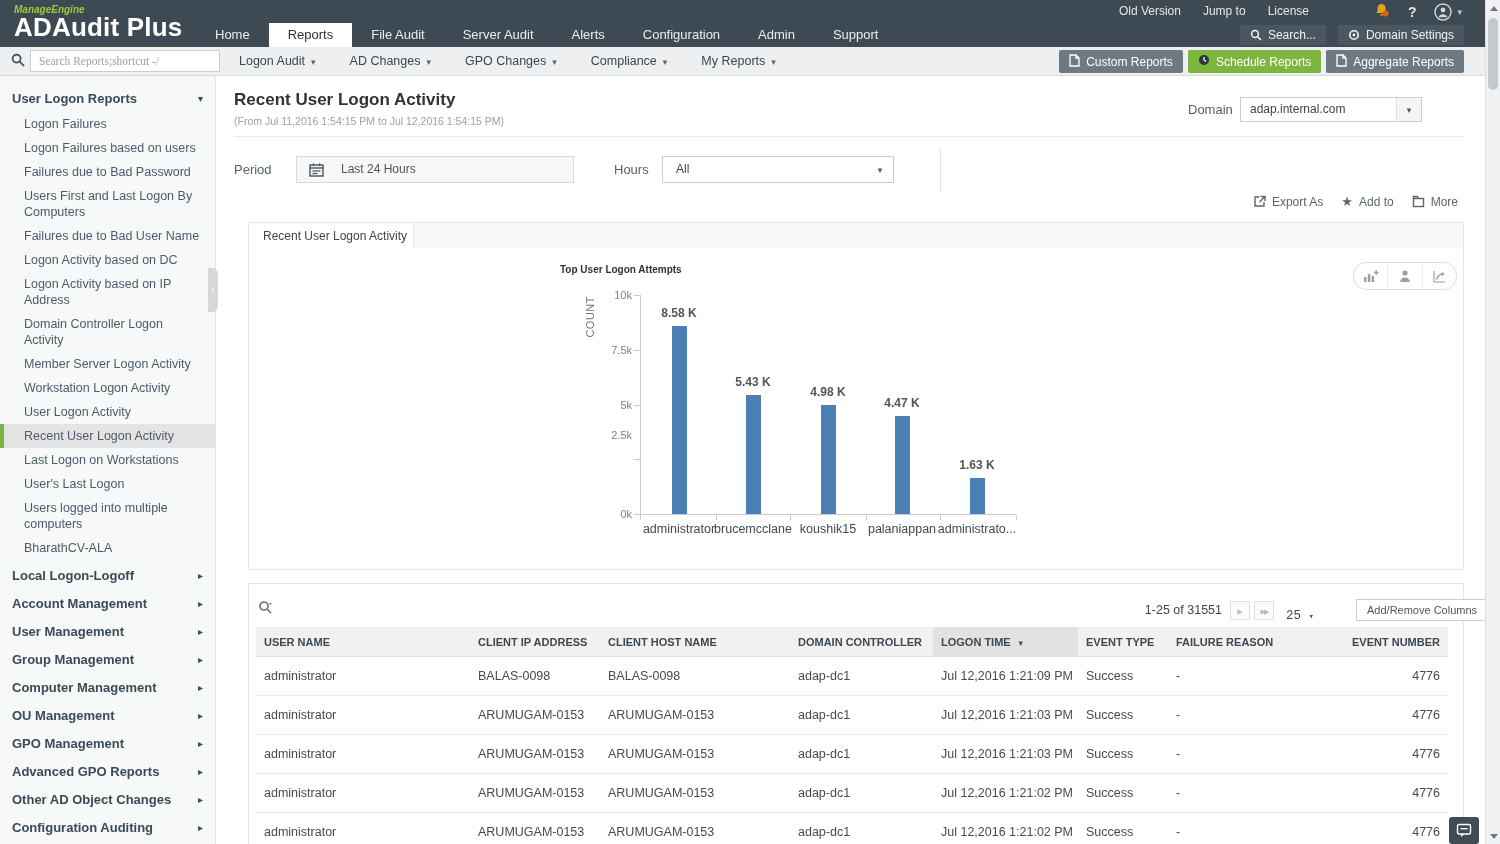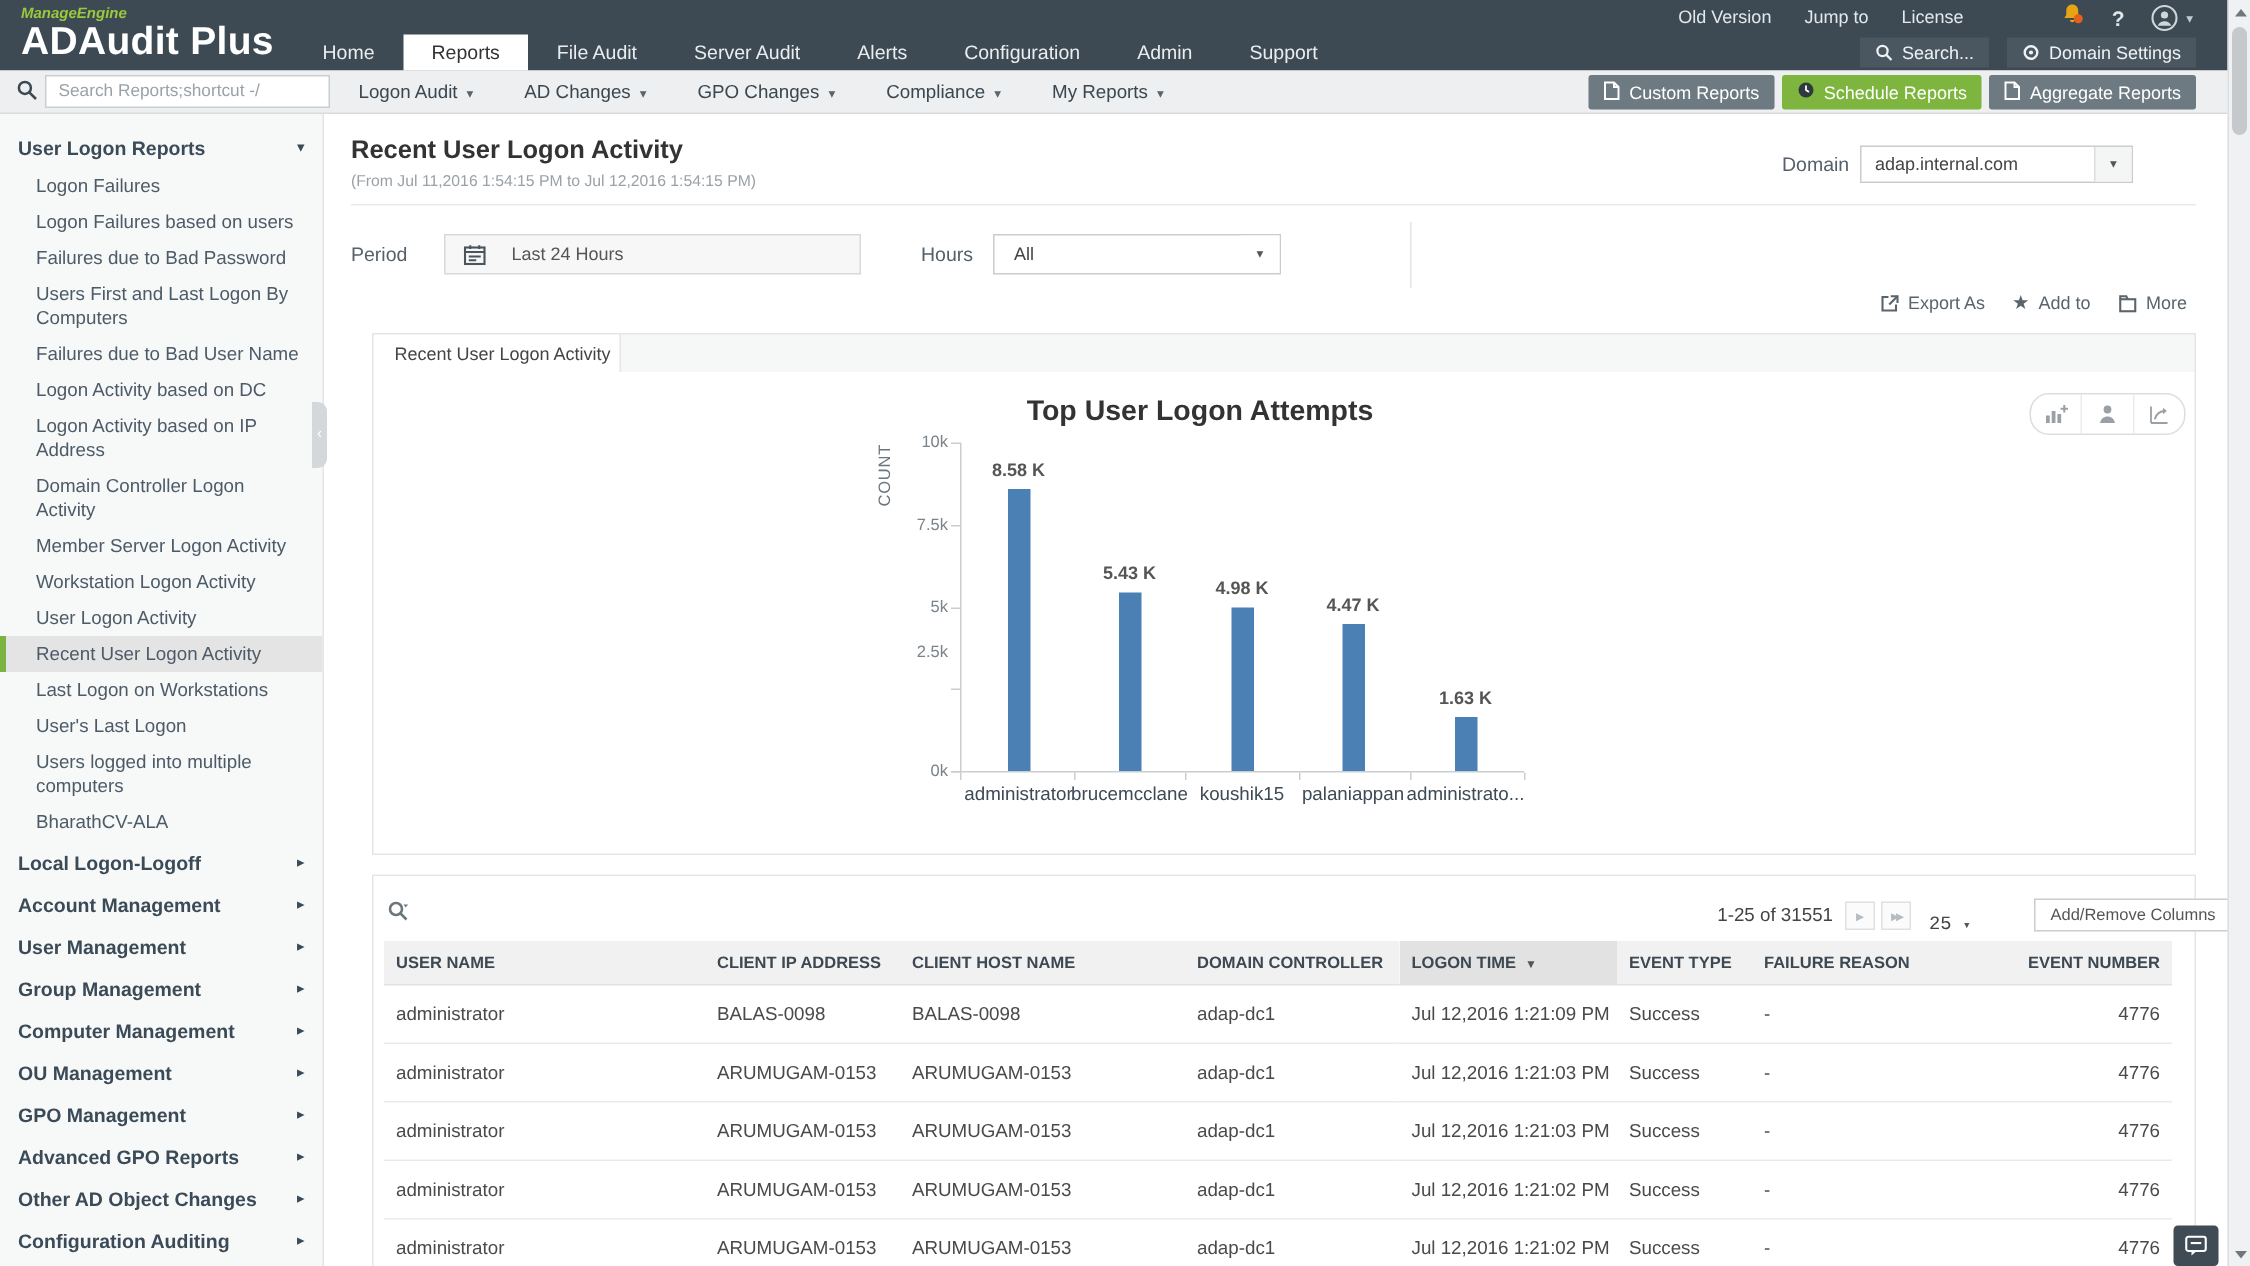--- a/index.html
+++ b/index.html
@@ -17,21 +17,21 @@
   .top-link{color:#e2e8ec;font-size:12px;padding:0 11px;cursor:pointer;white-space:nowrap;}
   .top-icons{position:absolute;right:38px;top:2px;display:flex;align-items:center;gap:18px;height:20px;}
   .q-icon{color:#dfe5e9;font-size:14px;font-weight:bold;cursor:pointer;}
   .caret{font-size:9px;color:#c3cbd1;}
   .topbar-btns{position:absolute;right:36px;top:25px;display:flex;gap:12px;}
   .topbar-btn{background:#4a5761;color:#eef2f4;font-size:12px;height:20px;display:flex;align-items:center;gap:6px;padding:0 10px;cursor:pointer;white-space:nowrap;}
   
   .subbar{position:absolute;left:0;top:47px;width:1500px;height:29px;background:#edeff0;border-bottom:1px solid #d9dcde;box-sizing:border-box;}
   .subbar-search-icon{position:absolute;left:11px;top:53px;}
   .subbar-input{position:absolute;left:30px;top:50px;width:172px;height:20px;border:1px solid #c9ced1;background:#fff;
-                font-size:11.5px;color:#444;padding:0 8px;outline:none;font-family:Liberation Sans, sans-serif;}
+                font-size:11.5px;color:#444;padding:0 8px;outline:none;font-family:Liberation Serif, serif;}
   .subbar-input::placeholder{color:#9aa2a8;}
   .subbar-menus{position:absolute;left:222px;top:47px;height:28px;display:flex;}
   .menu-item{padding:0 17px;line-height:28px;font-size:12.5px;color:#3a4750;cursor:pointer;white-space:nowrap;}
   .menu-item .mcaret{font-size:9px;color:#59646c;margin-left:6px;}
   .subbar-actions{position:absolute;right:36px;top:50px;display:flex;gap:5px;}
   .action-btn{height:23px;display:flex;align-items:center;gap:6px;padding:0 10px;font-size:12px;color:#fff;border-radius:2px;cursor:pointer;white-space:nowrap;}
   .action-btn.gray{background:#6e7a81;}
   .action-btn.green{background:#7db53e;}
   
   .sidebar{position:absolute;left:0;top:76px;width:216px;height:768px;background:#f7f8f8;border-right:1px solid #e2e4e5;box-sizing:border-box;overflow:hidden;}
@@ -57,21 +57,21 @@
   .period-ico{position:absolute;left:12px;top:5px;}
   .divider-v{position:absolute;left:940px;top:148px;height:44px;border-left:1px solid #e4e4e4;}
   .export-row{position:absolute;right:42px;top:194px;display:flex;gap:18px;align-items:center;}
   .export-item{font-size:12px;color:#5a646c;display:flex;gap:6px;align-items:center;cursor:pointer;white-space:nowrap;}
   .star-g{color:#5a646c;font-size:13px;}
   
   .tabstrip{position:absolute;left:248px;top:222px;width:1216px;height:27px;background:#f6f7f7;border:1px solid #e3e5e6;box-sizing:border-box;}
   .tab-active{position:absolute;left:-1px;top:-1px;height:27px;width:166px;background:#fff;border:1px solid #e3e5e6;border-bottom:none;
               line-height:26px;padding:0 0 0 14px;font-size:12px;color:#444;box-sizing:border-box;cursor:pointer;}
   .chart-panel{position:absolute;left:248px;top:248px;width:1216px;height:322px;background:#fff;border:1px solid #e3e5e6;border-top:none;box-sizing:border-box;}
-  .chart-title{position:absolute;left:560px;top:264px;width:480px;text-align:center;font-size:19px;font-weight:bold;color:#333;}
+  .chart-title{position:absolute;left:560px;top:264px;width:480px;font-size:10px;font-weight:bold;color:#333;}
   .chart-tools{position:absolute;left:1353px;top:262px;width:102px;height:26px;border:1px solid #ddd;border-radius:13px;background:#fff;display:flex;overflow:hidden;}
   .chart-tool{flex:1;display:flex;align-items:center;justify-content:center;border-left:1px solid #ececec;cursor:pointer;}
   .chart-tool:first-child{border-left:none;}
   .count-label{position:absolute;left:584px;top:296px;writing-mode:vertical-rl;transform:rotate(180deg);font-size:11px;color:#6a7680;letter-spacing:.5px;}
   .axis-v{position:absolute;left:640px;top:295px;width:1px;height:220px;background:#c9cdd0;}
   .axis-h{position:absolute;left:634px;top:514px;width:382px;height:1px;background:#c9cdd0;}
   .ytick-label{position:absolute;left:600px;width:32px;text-align:right;font-size:11px;color:#7a838a;}
   .ytick-mark{position:absolute;left:634px;width:6px;height:1px;background:#c9cdd0;}
   .xtick-mark{position:absolute;top:515px;width:1px;height:5px;background:#c9cdd0;}
   .bar{position:absolute;width:15px;}
@@ -250,21 +250,21 @@
         <line x1="1" y1="6" x2="14" y2="6" stroke="#4a545c" stroke-width="1.4"></line>
         <line x1="4.5" y1="1.5" x2="4.5" y2="4" stroke="#4a545c" stroke-width="1.4"></line>
         <line x1="10.5" y1="1.5" x2="10.5" y2="4" stroke="#4a545c" stroke-width="1.4"></line>
         <line x1="3.5" y1="9" x2="11.5" y2="9" stroke="#4a545c" stroke-width="1.2"></line>
         <line x1="3.5" y1="11.5" x2="8.5" y2="11.5" stroke="#4a545c" stroke-width="1.2"></line>
       </svg>
     </span>
     <span class="period-text">Last 24 Hours</span>
   </div>
   <div class="filter-label" style="left:614px;top:162px;">Hours</div>
-  <div class="select-box" style="left:662px;top:156px;width:192px;height:27px;">
+  <div class="select-box" style="left:662px;top:156px;width:232px;height:27px;">
     <span class="select-text" style="line-height:25px;left:13px;">All</span>
     <span class="select-arrow" style="width:26px;background:#fff;border-left:none;">▾</span>
   </div>
   <div class="divider-v"></div>
 
   <div class="export-row">
     <span class="export-item">
       <svg width="13" height="13" viewBox="0 0 13 13">
         <path d="M11 7v4H2V2h4" fill="none" stroke="#5a646c" stroke-width="1.4"></path>
         <path d="M7.5 1.5H12V6" fill="none" stroke="#5a646c" stroke-width="1.4"></path>

